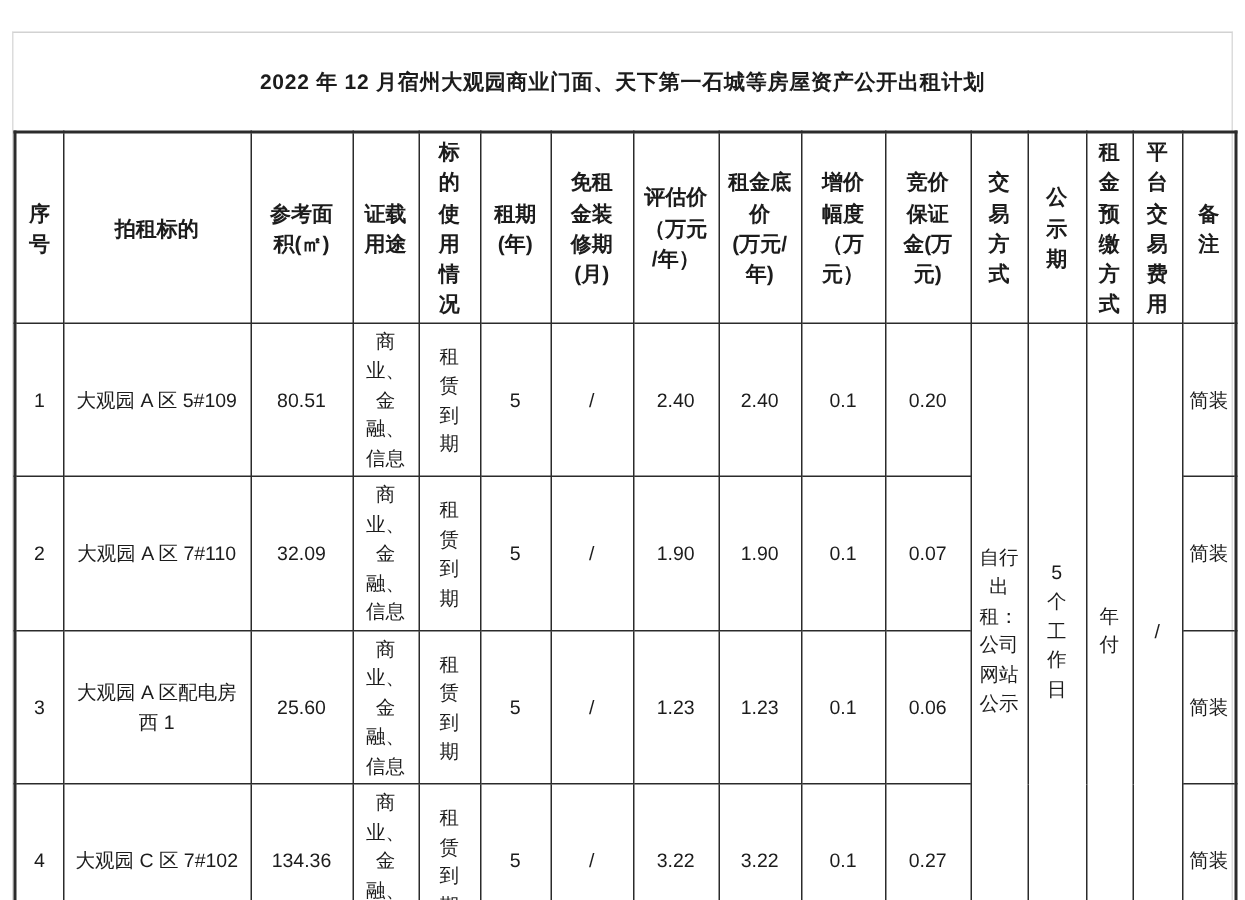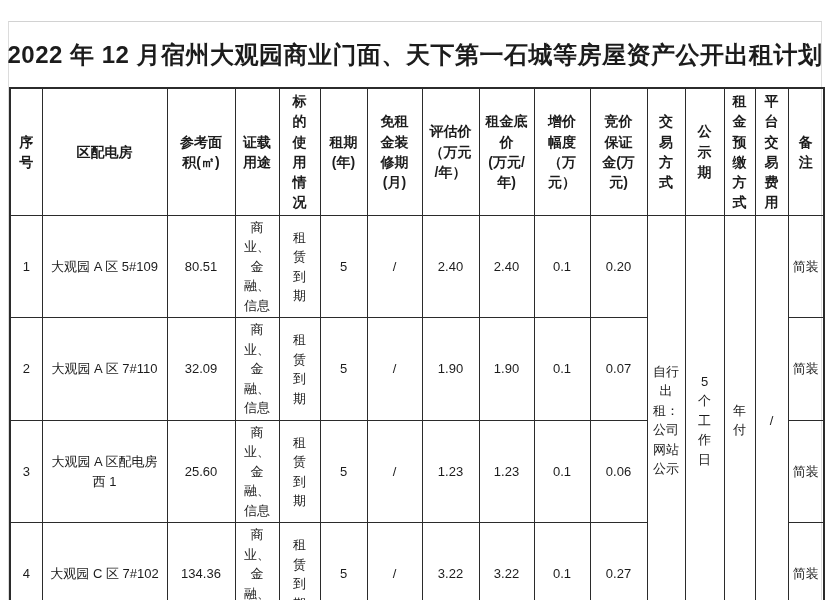--- a/index.html
+++ b/index.html
@@ -19,21 +19,21 @@
     border-top: 1px solid #d2d2d2;
     border-left: 1px solid #dcdcdc;
     border-right: 1px solid #dcdcdc;
     background: #ffffff;
   }
   .title {
     height: 65px;
     display: flex;
     align-items: center;
     justify-content: center;
-    font-size: 24px;
+    font-size: 14px;
     font-weight: bold;
     letter-spacing: 0.5px;
     white-space: nowrap;
   }
   table.rental {
     border-collapse: collapse;
     table-layout: fixed;
     width: 814px;
     border: 2px solid #2b2b2b;
   }
@@ -84,21 +84,21 @@
       <col style="width:39px">
         <col style="width:31px">
         <col style="width:33px">
       <col style="width:36px">
     </colgroup>
 
     <tbody>
         <tr class="hrow">
       <th>序
 号</th>
-      <th>区配电房</th>
+      <th>拍租标的</th>
       <th>参考面
 积(㎡)</th>
       <th>证载
 用途</th>
       <th>标
 的
 使
 用
 情
 况</th>

